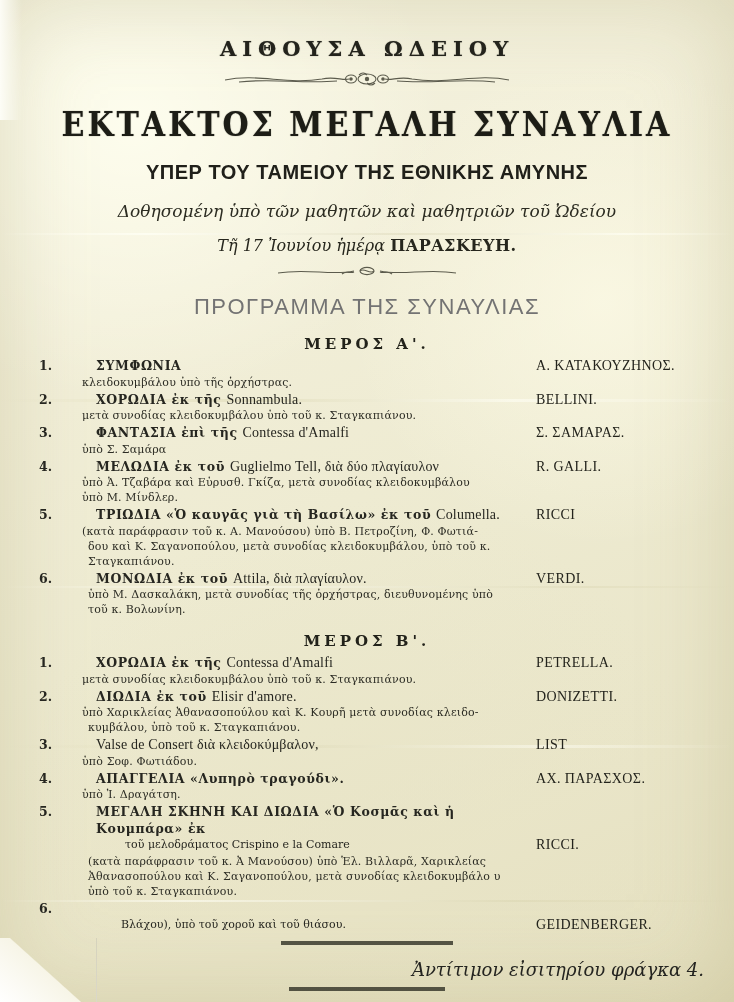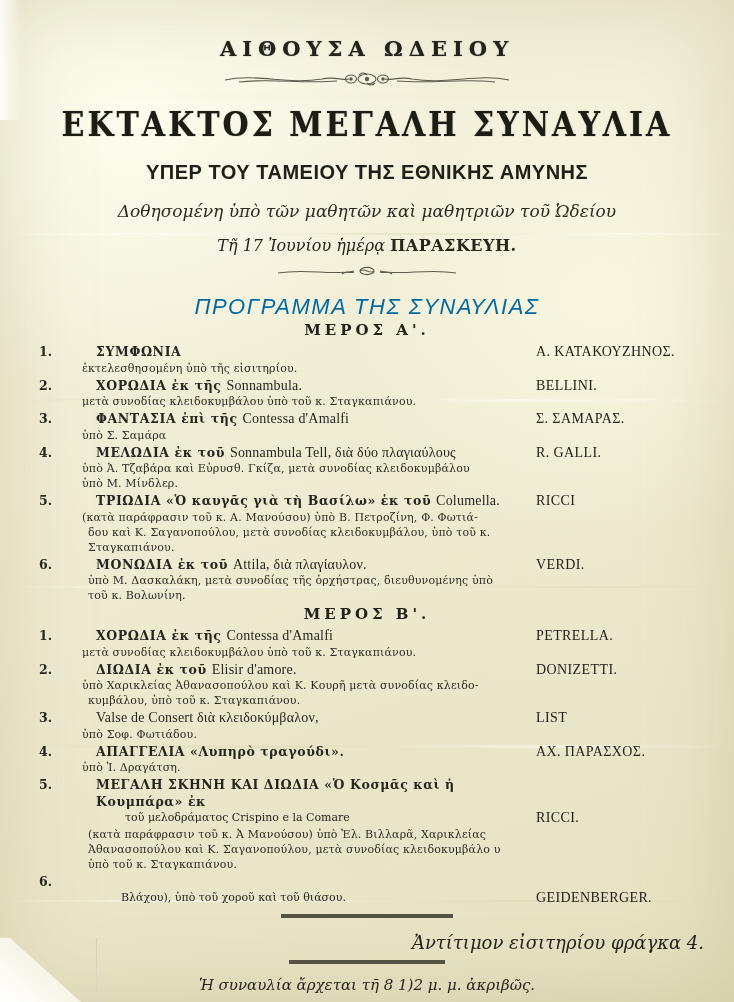--- a/index.html
+++ b/index.html
@@ -82,30 +82,29 @@
     margin-top:15px;
     color:#26261d;
   }
   .h-date b{font-style:normal;font-weight:700;letter-spacing:.5px;}
   .h-program{
     font-family:"Liberation Sans", sans-serif;
     font-size:22px;
     letter-spacing:1.5px;
     text-align:center;
     margin-top:16px;
-    color:#0369a1;
-    font-style:italic;
+    color:#737373;
   }
   .h-part{
     font-family:"DejaVu Serif", serif;
     font-weight:700;
     font-size:15px;
     letter-spacing:4px;
     text-align:center;
-    margin-top:1px;
+    margin-top:15px;
     margin-bottom:5px;
     color:#22221a;
   }
 
   
   .orn{display:block;margin:9px auto 0;opacity:.82;}
   .orn path,.orn circle,.orn ellipse{fill:none;stroke:#3b3b2e;stroke-width:1.1;}
   .orn .fil{fill:#3b3b2e;stroke:none;}
   .rule{
     height:4px;margin:7px auto 0;
@@ -211,21 +210,21 @@
 
   <div class="h-part">ΜΕΡΟΣ Α'.</div>
   <div class="prog">
 
     <div class="item">
       <div class="line">
         <span class="num">1.</span>
         <span class="title"><span class="gk">ΣΥΜΦΩΝΙΑ</span><span class="lat"></span></span>
         <span class="composer">Α. ΚΑΤΑΚΟΥΖΗΝΟΣ.</span>
       </div>
-      <div class="detail">ἐκτελεσθησομένη ὑπὸ τῆς εἰσιτηρίου.</div>
+      <div class="detail">κλειδοκυμβάλου ὑπὸ τῆς ὀρχήστρας.</div>
     </div>
 
     <div class="item">
       <div class="line">
         <span class="num">2.</span>
         <span class="title"><span class="gk">ΧΟΡΩΔΙΑ ἐκ τῆς </span><span class="lat">Sonnambula.</span></span>
         <span class="composer">BELLINI.</span>
       </div>
       <div class="detail">μετὰ συνοδίας κλειδοκυμβάλου ὑπὸ τοῦ κ. Σταγκαπιάνου.</div>
     </div>
@@ -235,21 +234,21 @@
         <span class="num">3.</span>
         <span class="title"><span class="gk">ΦΑΝΤΑΣΙΑ ἐπὶ τῆς </span><span class="lat">Contessa d'Amalfi</span></span>
         <span class="composer">Σ. ΣΑΜΑΡΑΣ.</span>
       </div>
       <div class="detail">ὑπὸ Σ. Σαμάρα</div>
     </div>
 
     <div class="item">
       <div class="line">
         <span class="num">4.</span>
-        <span class="title"><span class="gk">ΜΕΛΩΔΙΑ ἐκ τοῦ </span><span class="lat">Sonnambula Tell, διὰ δύο πλαγιαύλους</span></span>
+        <span class="title"><span class="gk">ΜΕΛΩΔΙΑ ἐκ τοῦ </span><span class="lat">Guglielmo Tell, διὰ δύο πλαγίαυλον</span></span>
         <span class="composer">R. GALLI.</span>
       </div>
       <div class="detail">ὑπὸ Ἀ. Τζαβάρα καὶ Εὐρυσθ. Γκίζα, μετὰ συνοδίας κλειδοκυμβάλου</div>
       <div class="detail">ὑπὸ Μ. Μίνδλερ.</div>
     </div>
 
     <div class="item">
       <div class="line">
         <span class="num">5.</span>
         <span class="title"><span class="gk">ΤΡΙΩΔΙΑ «Ὁ καυγᾶς γιὰ τὴ Βασίλω» ἐκ τοῦ </span><span class="lat">Columella.</span></span>

